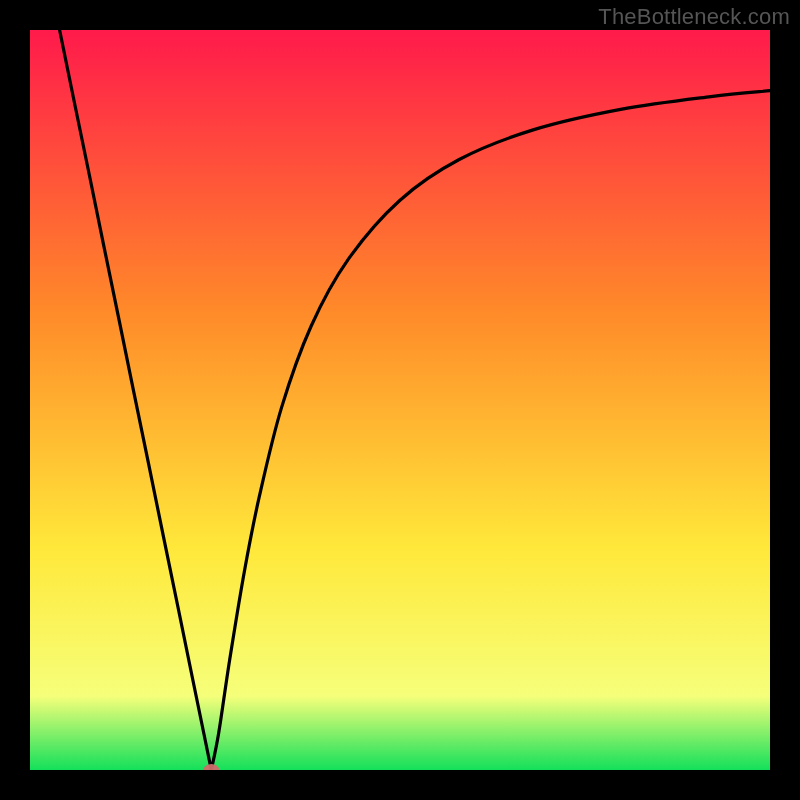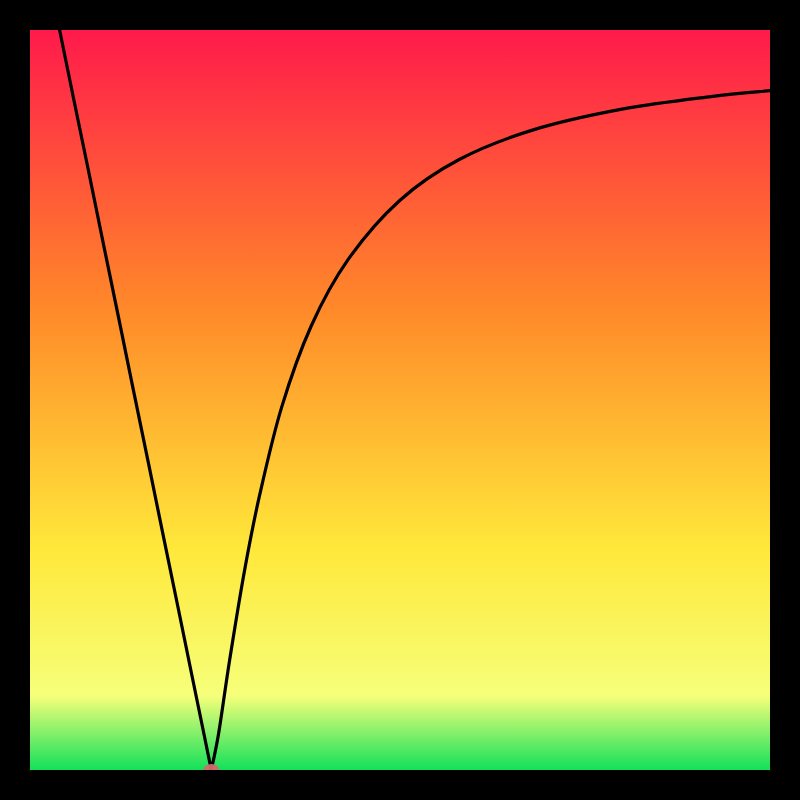--- a/index.html
+++ b/index.html
@@ -34,20 +34,21 @@
     height: 740px;
   }
   svg {
     display: block;
   }
 </style>
 </head>
 <body>
 
 <div class="frame">
+  <div class="watermark">TheBottleneck.com</div>
   <div class="plot">
     <svg id="chart-svg" width="740" height="740" viewBox="0 0 740 740" preserveAspectRatio="none">
       <defs>
         <linearGradient id="bg-grad" x1="0" y1="0" x2="0" y2="1">
           <stop id="g0" offset="0%" stop-color="#ff1a4b"></stop>
           <stop id="g1" offset="38%" stop-color="#ff8a29"></stop>
           <stop id="g2" offset="70%" stop-color="#ffe83a"></stop>
           <stop id="g3" offset="90%" stop-color="#f6ff7a"></stop>
           <stop id="g4" offset="100%" stop-color="#13e05a"></stop>
         </linearGradient>

